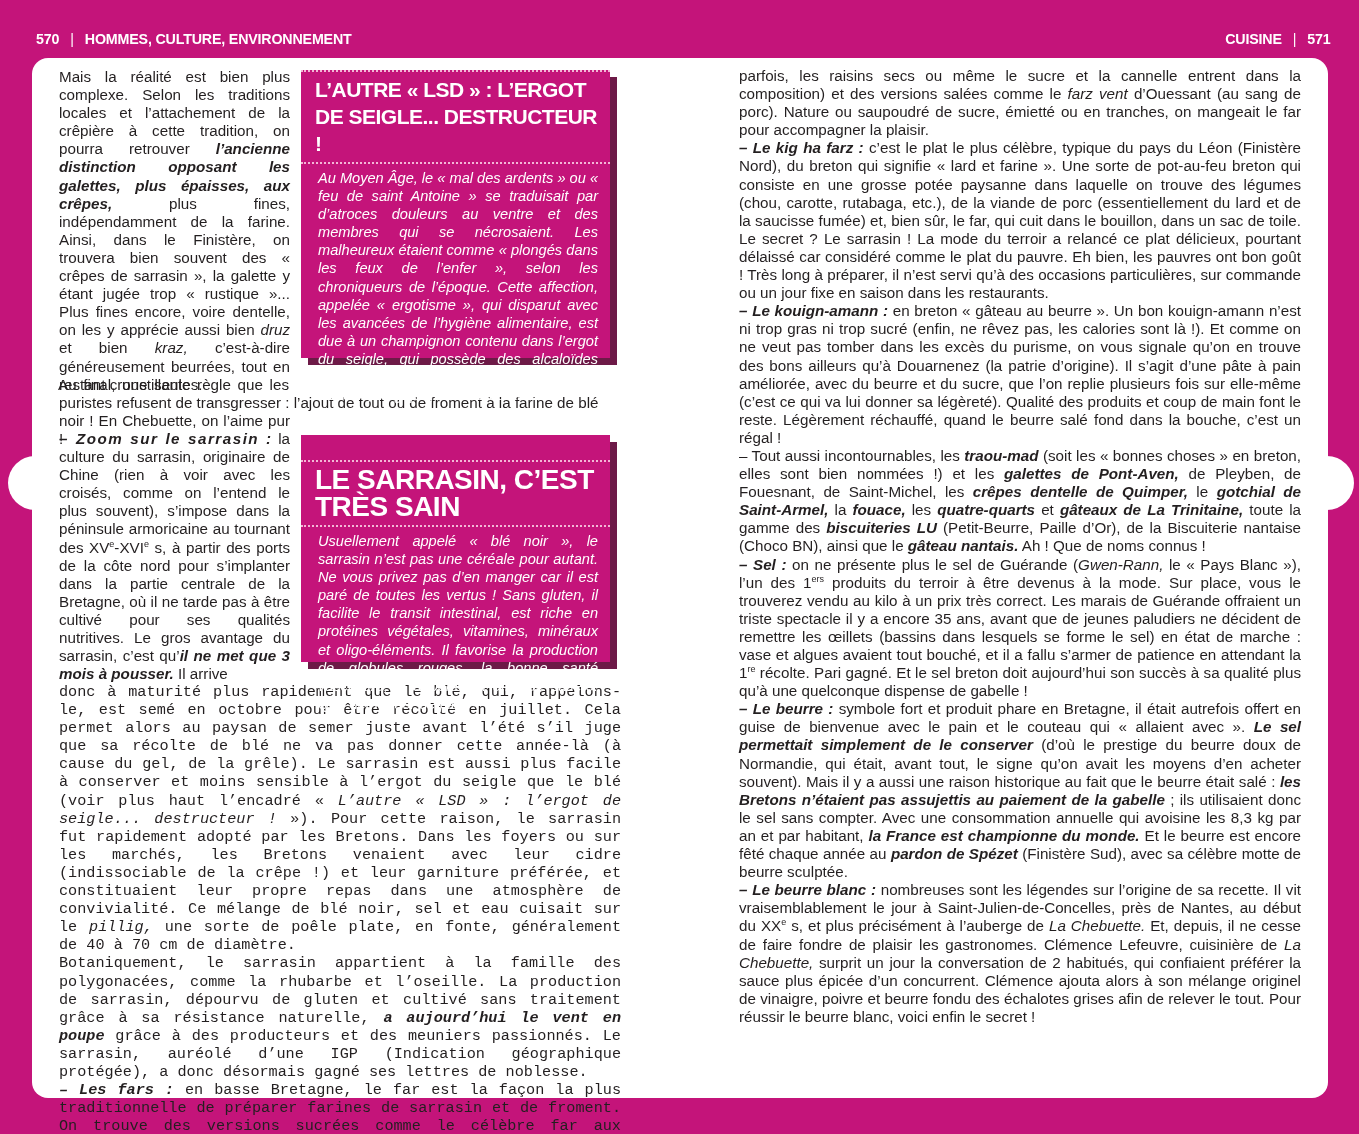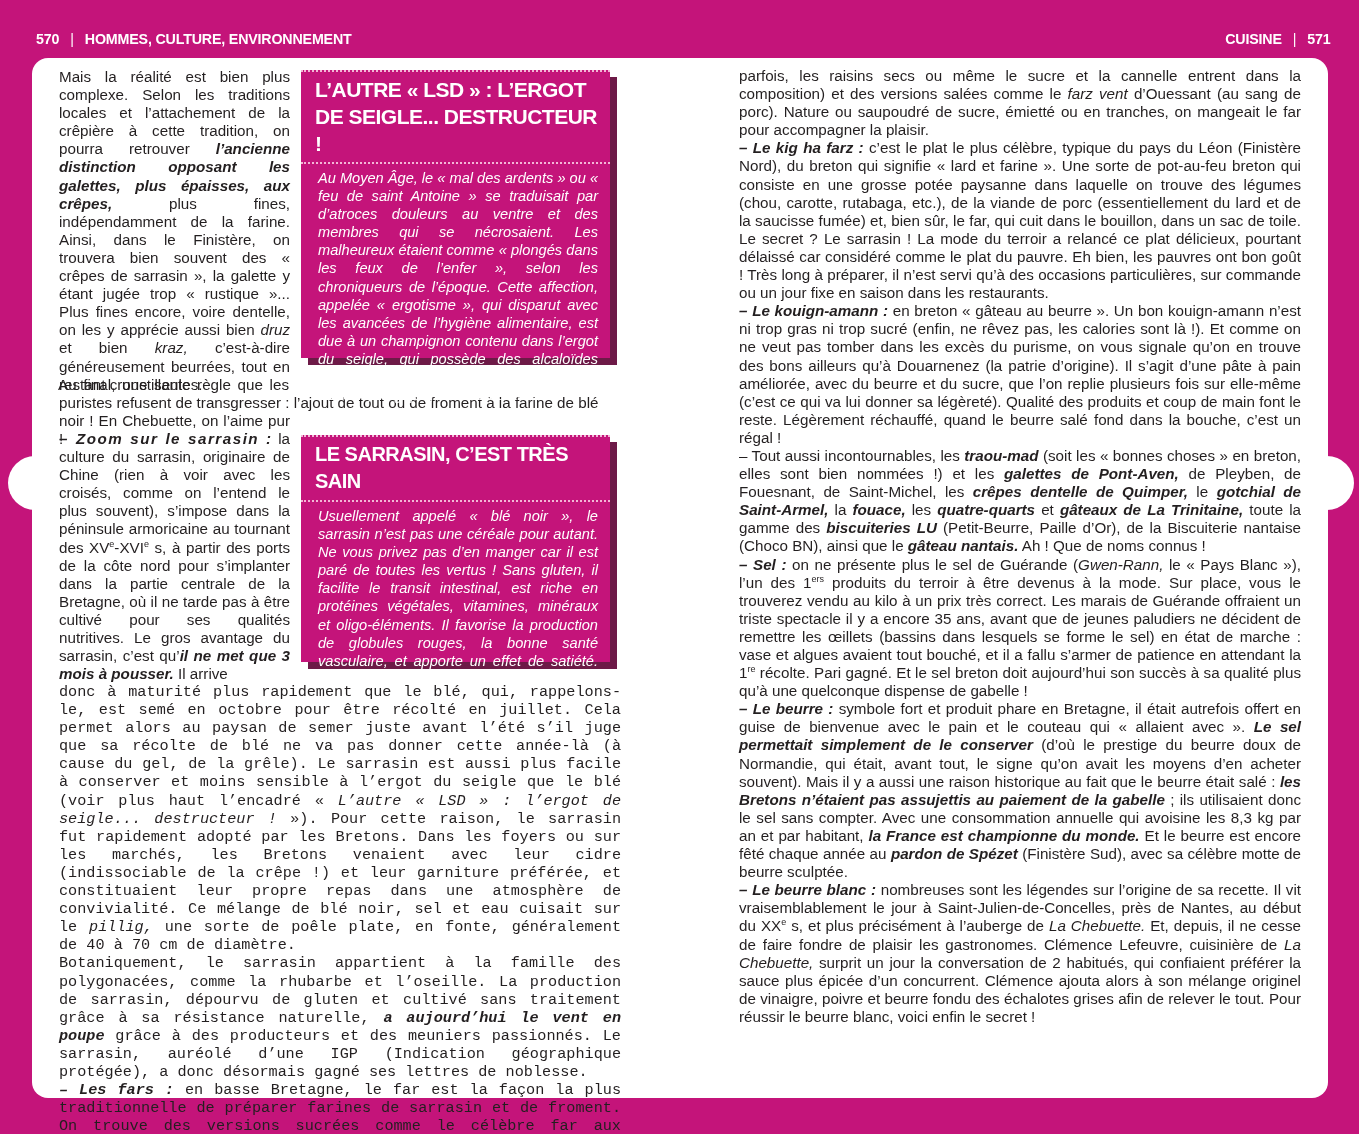--- a/index.html
+++ b/index.html
@@ -88,21 +88,21 @@
   <p><span>Botaniquement, le sarrasin appartient à la famille des polygonacées, comme la rhubarbe et l’oseille. La production de sarrasin, dépourvu de gluten et cultivé sans traitement grâce à sa résistance naturelle, </span><b>a aujourd’hui le vent en poupe</b><span> grâce à des producteurs et des meuniers passionnés. Le sarrasin, auréolé d’une IGP (Indication géographique protégée), a donc désormais gagné ses lettres de noblesse.</span></p>
   <p><b>– Les fars :</b><span> en basse Bretagne, le far est la façon la plus traditionnelle de préparer farines de sarrasin et de froment. On trouve des versions sucrées comme le célèbre far aux pruneaux ou le </span><i>pouloudig</i><span> du pays de Léon (blé noir, lait et rhum ;</span></p>
   <p>Le label Crêperies gourmandes, affiché sur les devantures des crêperies, atteste d’une formation et d’un contrôle de qualité.</p>
 </div>
 
 <div class="box box1">
   <div class="title">L’AUTRE « LSD » : L’ERGOT DE SEIGLE... DESTRUCTEUR !</div>
   <div class="body">Au Moyen Âge, le « mal des ardents » ou « feu de saint Antoine » se traduisait par d’atroces douleurs au ventre et des membres qui se nécrosaient. Les malheureux étaient comme « plongés dans les feux de l’enfer », selon les chroniqueurs de l’époque. Cette affection, appelée « ergotisme », qui disparut avec les avancées de l’hygiène alimentaire, est due à un champignon contenu dans l’ergot du seigle, qui possède des alcaloïdes particulièrement actifs, et en particulier l’acide lysergique, la base du LSD !</div>
 </div>
 <div class="box box2">
-  <div class="title" style="font-size:20px;">LE SARRASIN, C’EST TRÈS SAIN</div>
+  <div class="title" style="font-size:28px;margin-top:25px;">LE SARRASIN, C’EST TRÈS SAIN</div>
   <div class="body">Usuellement appelé « blé noir », le sarrasin n’est pas une céréale pour autant. Ne vous privez pas d’en manger car il est paré de toutes les vertus ! Sans gluten, il facilite le transit intestinal, est riche en protéines végétales, vitamines, minéraux et oligo-éléments. Il favorise la production de globules rouges, la bonne santé vasculaire, et apporte un effet de satiété. Que demander de plus ?</div>
 </div>
 
 <div class="txt col-right">
   <p><span>parfois, les raisins secs ou même le sucre et la cannelle entrent dans la composition) et des versions salées comme le </span><i>farz vent</i><span> d’Ouessant (au sang de porc). Nature ou saupoudré de sucre, émietté ou en tranches, on mangeait le far pour accompagner la plaisir.</span></p>
   <p><b>– Le kig ha farz :</b><span> c’est le plat le plus célèbre, typique du pays du Léon (Finistère Nord), du breton qui signifie « lard et farine ». Une sorte de pot-au-feu breton qui consiste en une grosse potée paysanne dans laquelle on trouve des légumes (chou, carotte, rutabaga, etc.), de la viande de porc (essentiellement du lard et de la saucisse fumée) et, bien sûr, le far, qui cuit dans le bouillon, dans un sac de toile. Le secret ? Le sarrasin ! La mode du terroir a relancé ce plat délicieux, pourtant délaissé car considéré comme le plat du pauvre. Eh bien, les pauvres ont bon goût ! Très long à préparer, il n’est servi qu’à des occasions particulières, sur commande ou un jour fixe en saison dans les restaurants.</span></p>
   <p><b>– Le kouign-amann :</b><span> en breton « gâteau au beurre ». Un bon kouign-amann n’est ni trop gras ni trop sucré (enfin, ne rêvez pas, les calories sont là !). Et comme on ne veut pas tomber dans les excès du purisme, on vous signale qu’on en trouve des bons ailleurs qu’à Douarnenez (la patrie d’origine). Il s’agit d’une pâte à pain améliorée, avec du beurre et du sucre, que l’on replie plusieurs fois sur elle-même (c’est ce qui va lui donner sa légèreté). Qualité des produits et coup de main font le reste. Légèrement réchauffé, quand le beurre salé fond dans la bouche, c’est un régal !</span></p>
   <p><span>– Tout aussi incontournables, les </span><b>traou-mad</b><span> (soit les « bonnes choses » en breton, elles sont bien nommées !) et les </span><b>galettes de Pont-Aven,</b><span> de Pleyben, de Fouesnant, de Saint-Michel, les </span><b>crêpes dentelle de Quimper,</b><span> le </span><b>gotchial de Saint-Armel,</b><span> la </span><b>fouace,</b><span> les </span><b>quatre-quarts</b><span> et </span><b>gâteaux de La Trinitaine,</b><span> toute la gamme des </span><b>biscuiteries LU</b><span> (Petit-Beurre, Paille d’Or), de la Biscuiterie nantaise (Choco BN), ainsi que le </span><b>gâteau nantais.</b><span> Ah ! Que de noms connus !</span></p>
   <p><b>– Sel :</b><span> on ne présente plus le sel de Guérande (</span><i>Gwen-Rann,</i><span> le « Pays Blanc »), l’un des 1</span><sup>ers</sup><span> produits du terroir à être devenus à la mode. Sur place, vous le trouverez vendu au kilo à un prix très correct. Les marais de Guérande offraient un triste spectacle il y a encore 35 ans, avant que de jeunes paludiers ne décident de remettre les œillets (bassins dans lesquels se forme le sel) en état de marche : vase et algues avaient tout bouché, et il a fallu s’armer de patience en attendant la 1</span><sup>re</sup><span> récolte. Pari gagné. Et le sel breton doit aujourd’hui son succès à sa qualité plus qu’à une quelconque dispense de gabelle !</span></p>
   <p><b>– Le beurre :</b><span> symbole fort et produit phare en Bretagne, il était autrefois offert en guise de bienvenue avec le pain et le couteau qui « allaient avec ». </span><b>Le sel permettait simplement de le conserver</b><span> (d’où le prestige du beurre doux de Normandie, qui était, avant tout, le signe qu’on avait les moyens d’en acheter souvent). Mais il y a aussi une raison historique au fait que le beurre était salé : </span><b>les Bretons n’étaient pas assujettis au paiement de la gabelle</b><span> ; ils utilisaient donc le sel sans compter. Avec une consommation annuelle qui avoisine les 8,3 kg par an et par habitant, </span><b>la France est championne du monde.</b><span> Et le beurre est encore fêté chaque année au </span><b>pardon de Spézet</b><span> (Finistère Sud), avec sa célèbre motte de beurre sculptée.</span></p>

